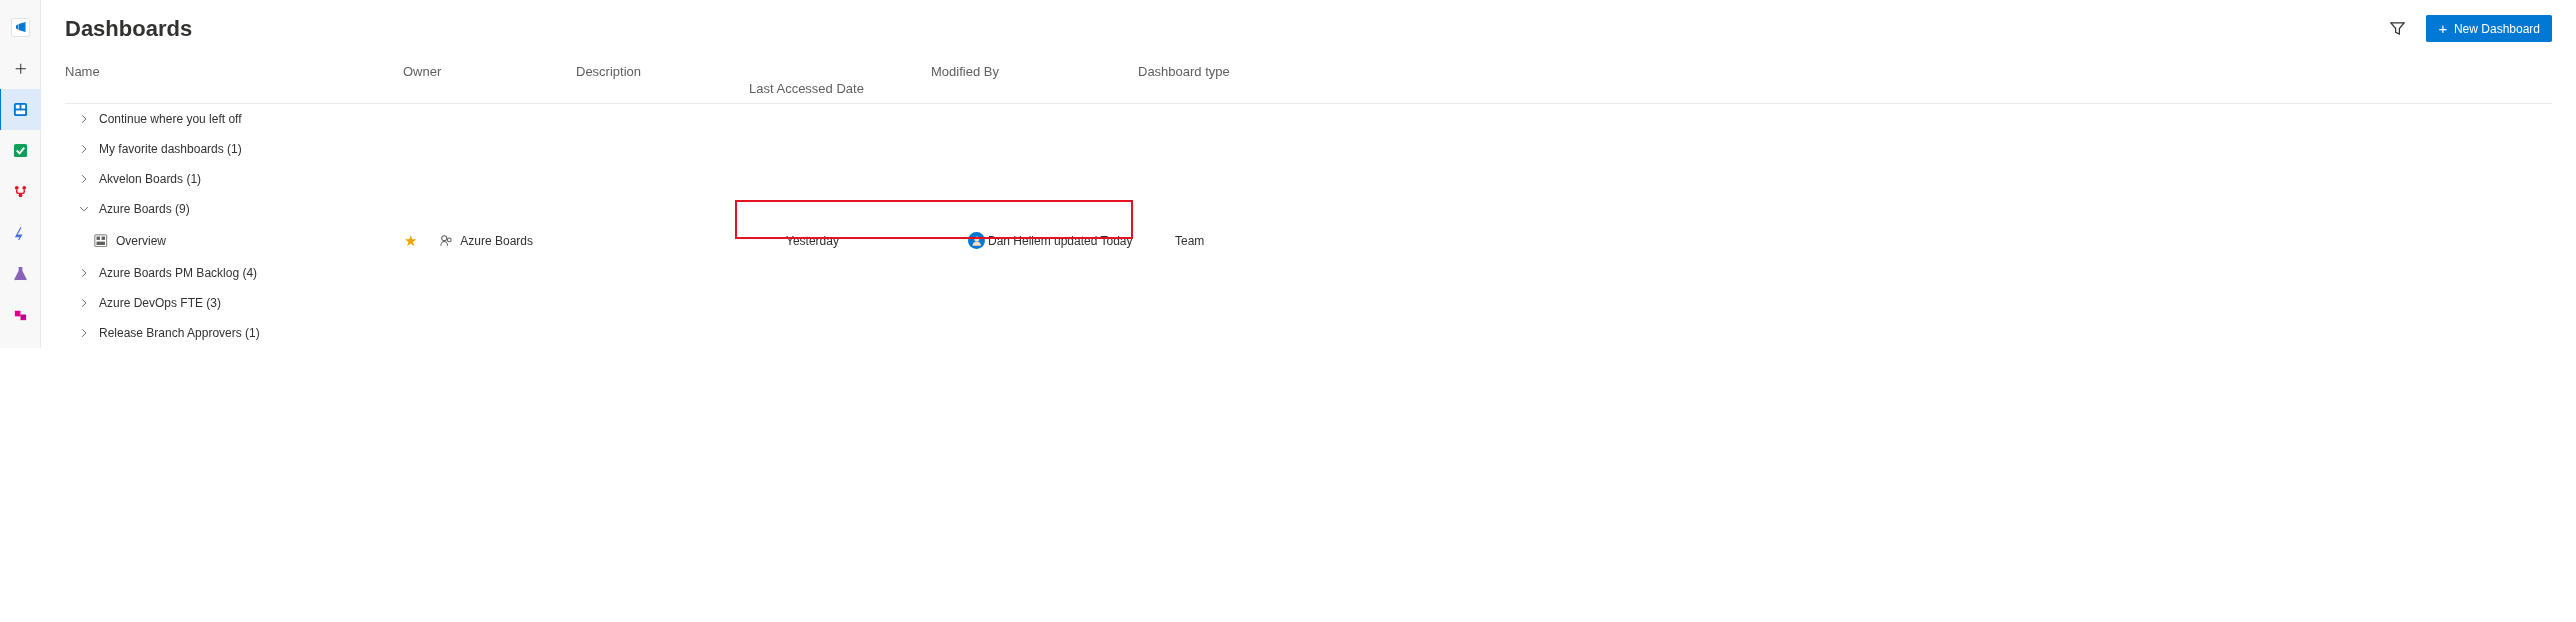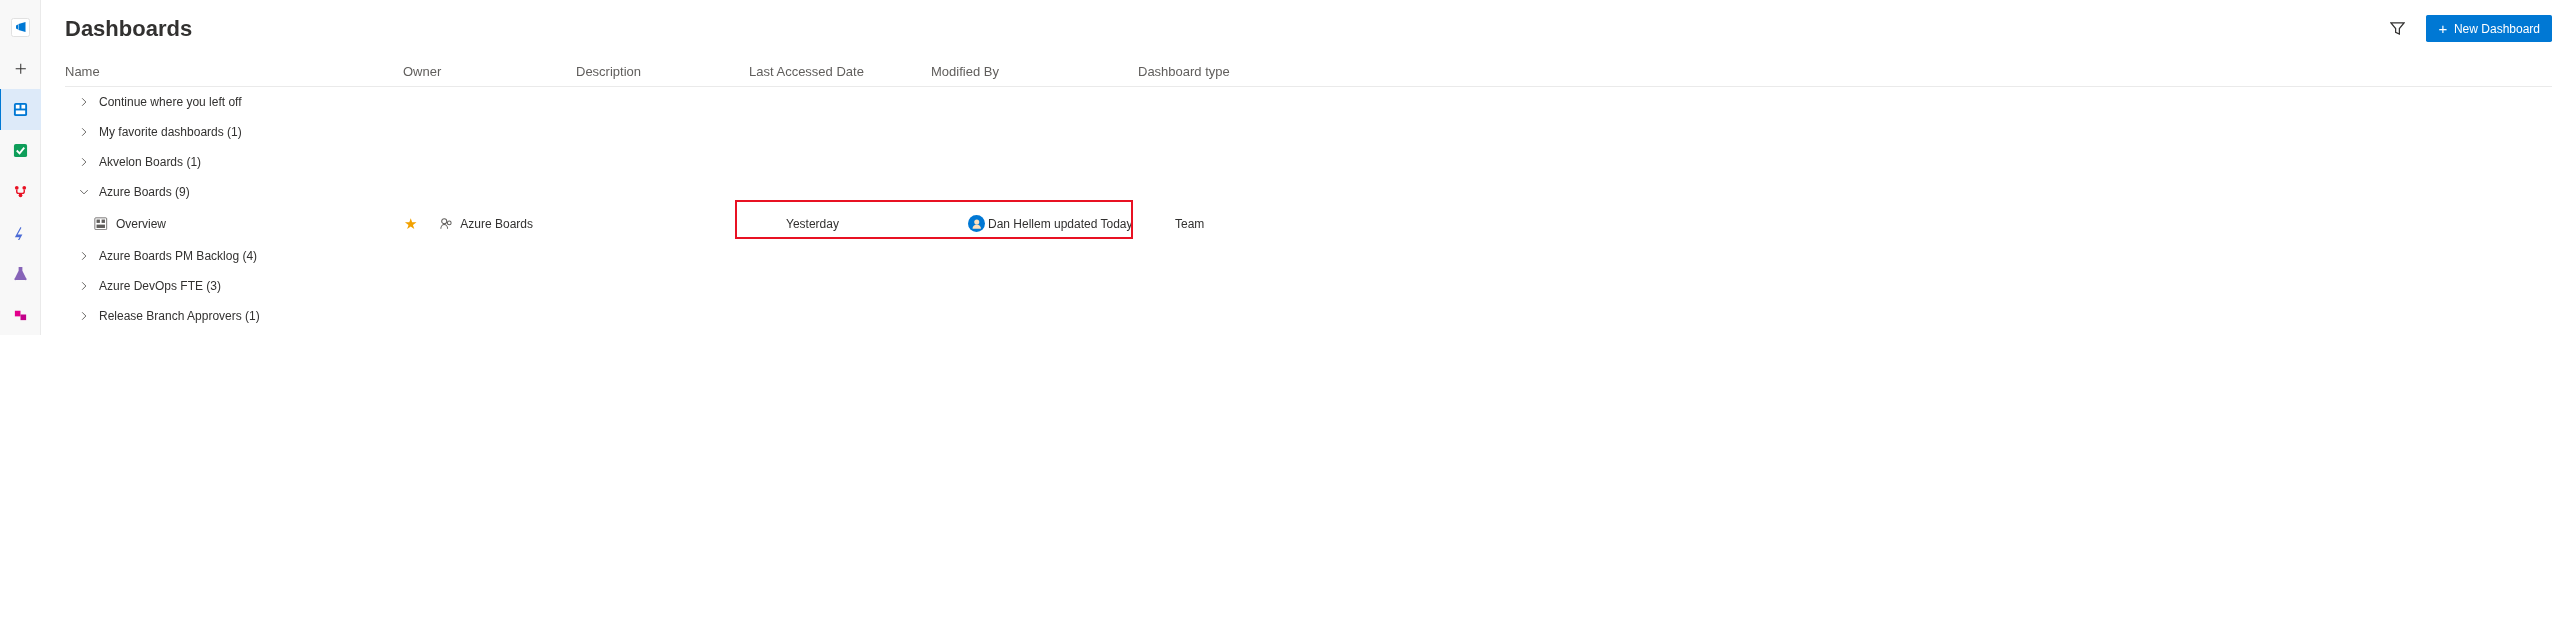--- a/index.html
+++ b/index.html
@@ -81,21 +81,21 @@
       display: flex;
       padding: 6.8px 0 6.8px 0;
       border-bottom: 0.8px solid #eaeaea;
       color: #605e5c;
       font-size: 13px;
       font-weight: 400;
     }
     .col-name    { flex: 0 0 338px; padding-left: 0; }
     .col-owner   { flex: 0 0 173px; }
     .col-desc    { flex: 0 0 173px; }
-    .col-date    { flex: 0 0 182px; }
+    .col-date    { flex: 0 0 182px; margin-top: 17px; }
     .col-modby   { flex: 0 0 207px; }
     .col-type    { flex: 1; }
     
     .group-row {
       display: flex;
       align-items: center;
       height: 30px;
       padding-left: 12px;
       cursor: pointer;
     }

